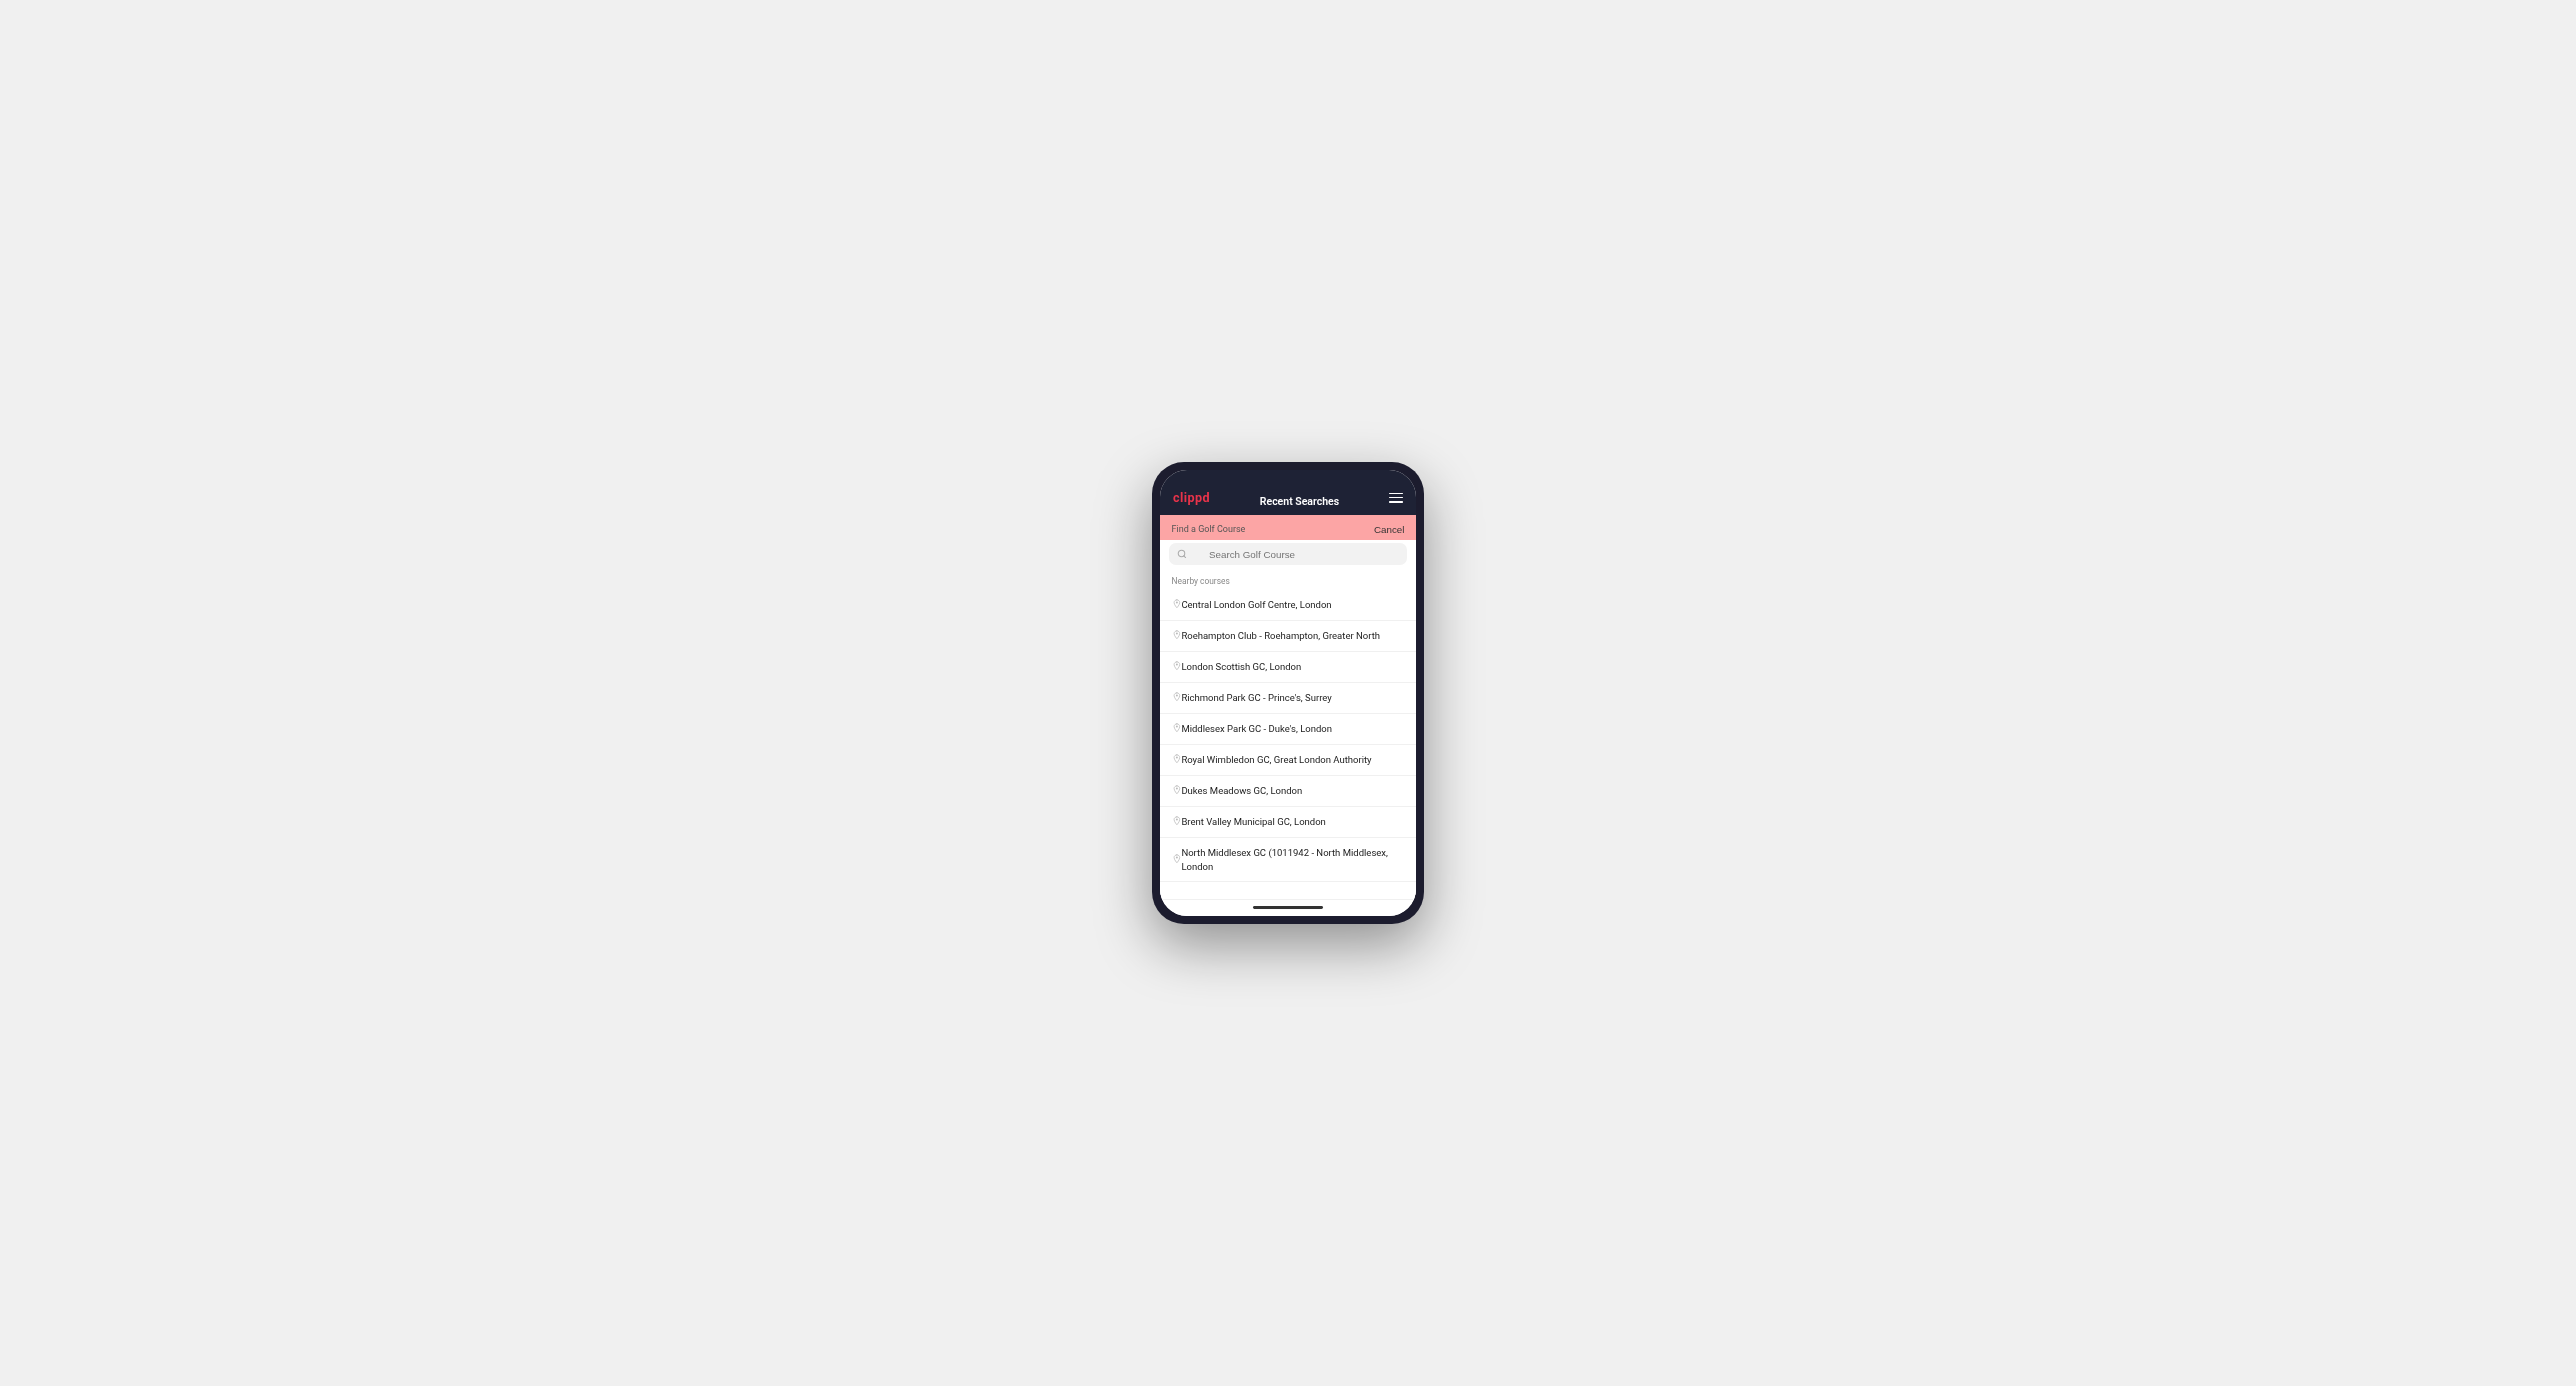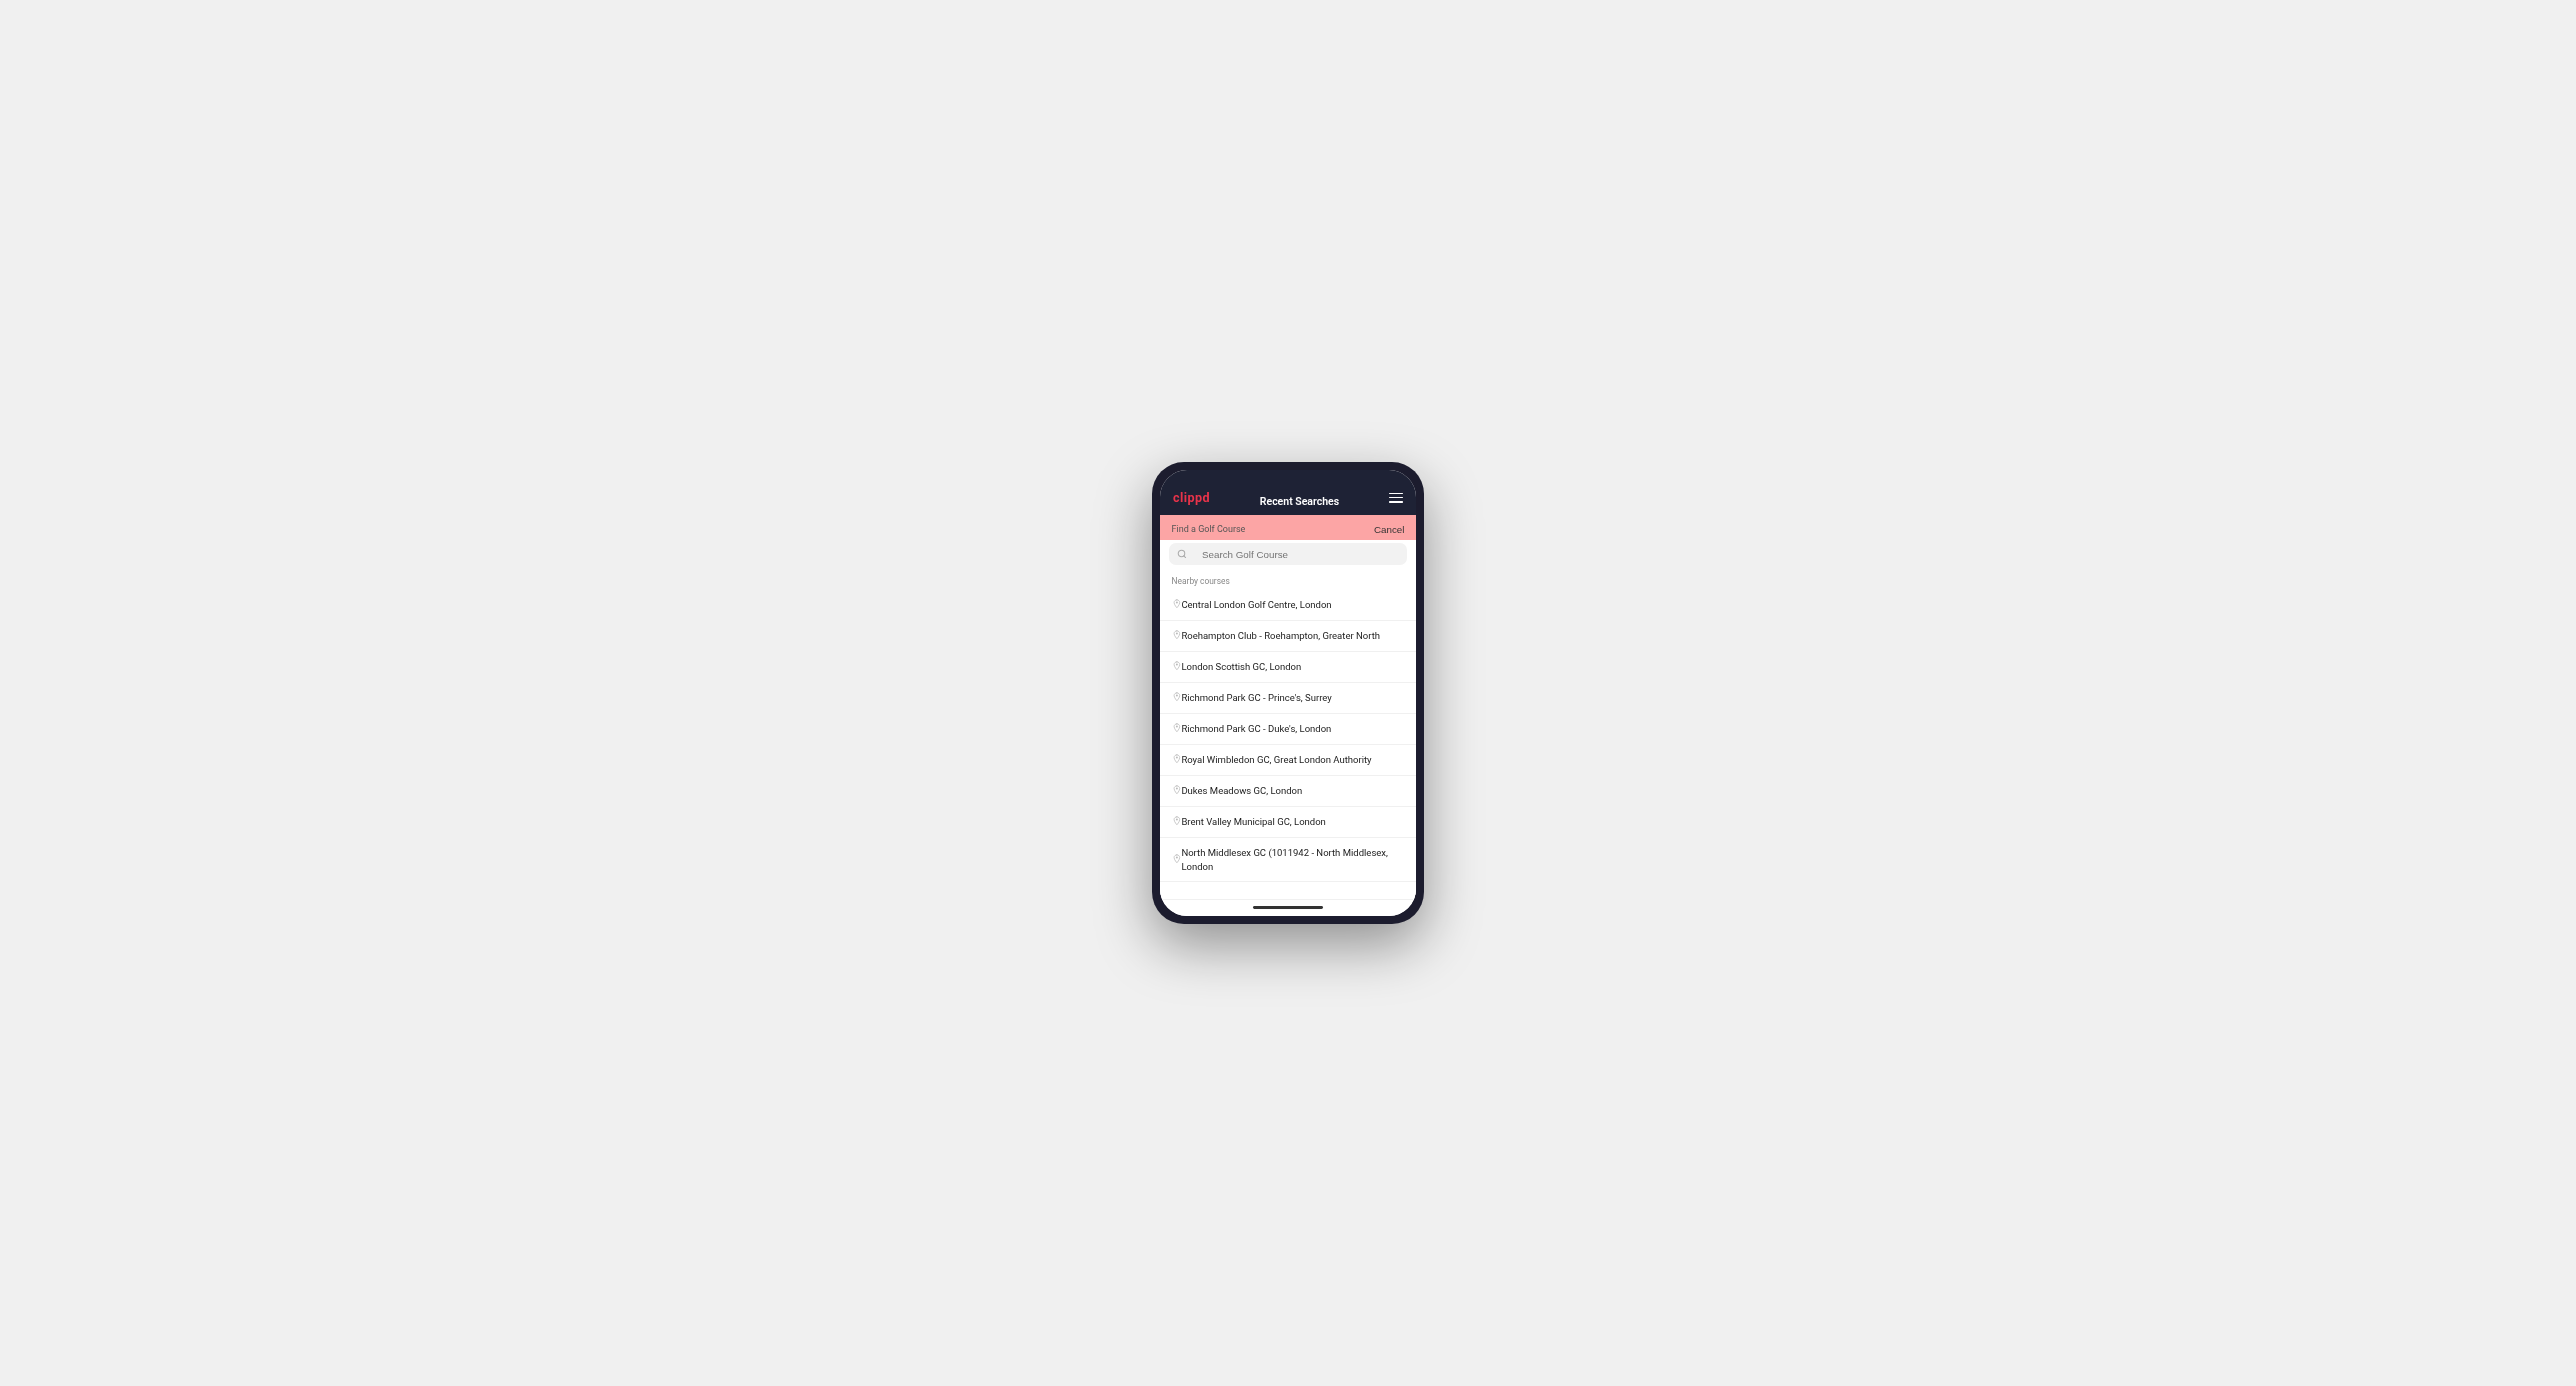--- a/index.html
+++ b/index.html
@@ -120,21 +120,21 @@
       padding: 2.8px 8.4px 7px 8.4px;
       background: #fff;
     }
 
     .search-input-wrapper {
       display: flex;
       align-items: center;
       background: #f2f2f2;
       border-radius: 7px;
       padding: 5.6px 8.4px;
-      gap: 15px;
+      gap: 22px;
     }
 
     .search-icon-svg {
       color: #aaa;
       flex-shrink: 0;
     }
 
     .search-input {
       border: none;
       background: transparent;
@@ -265,21 +265,21 @@
         <path d="M12 2C8.13 2 5 5.13 5 9c0 5.25 7 13 7 13s7-7.75 7-13c0-3.87-3.13-7-7-7z"></path>
         <circle cx="12" cy="9" r="2.5" fill="#bbb" stroke="none"></circle>
       </svg>
             <span class="course-name">Richmond Park GC - Prince's, Surrey</span>
           </div>
           <div class="course-item">
       <svg class="pin-icon" width="9.8" height="11.2" viewBox="0 0 24 28" fill="none" stroke="#bbb" stroke-width="2" stroke-linecap="round" stroke-linejoin="round">
         <path d="M12 2C8.13 2 5 5.13 5 9c0 5.25 7 13 7 13s7-7.75 7-13c0-3.87-3.13-7-7-7z"></path>
         <circle cx="12" cy="9" r="2.5" fill="#bbb" stroke="none"></circle>
       </svg>
-            <span class="course-name">Richmond Park GC - Duke's, London</span>
+            <span class="course-name">Middlesex Park GC - Duke's, London</span>
           </div>
           <div class="course-item">
       <svg class="pin-icon" width="9.8" height="11.2" viewBox="0 0 24 28" fill="none" stroke="#bbb" stroke-width="2" stroke-linecap="round" stroke-linejoin="round">
         <path d="M12 2C8.13 2 5 5.13 5 9c0 5.25 7 13 7 13s7-7.75 7-13c0-3.87-3.13-7-7-7z"></path>
         <circle cx="12" cy="9" r="2.5" fill="#bbb" stroke="none"></circle>
       </svg>
             <span class="course-name">Royal Wimbledon GC, Great London Authority</span>
           </div>
           <div class="course-item">
       <svg class="pin-icon" width="9.8" height="11.2" viewBox="0 0 24 28" fill="none" stroke="#bbb" stroke-width="2" stroke-linecap="round" stroke-linejoin="round">

